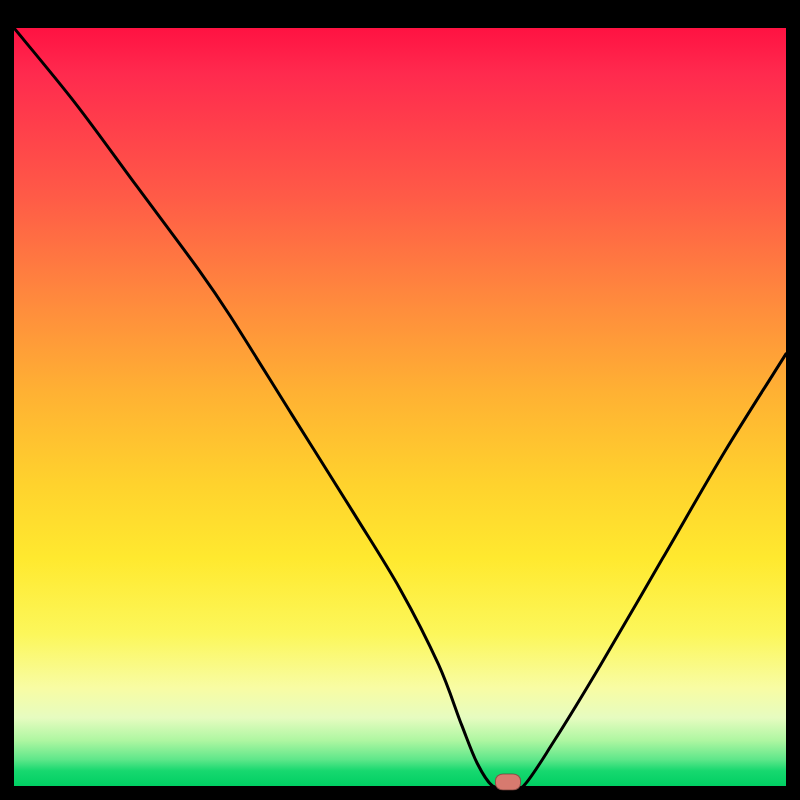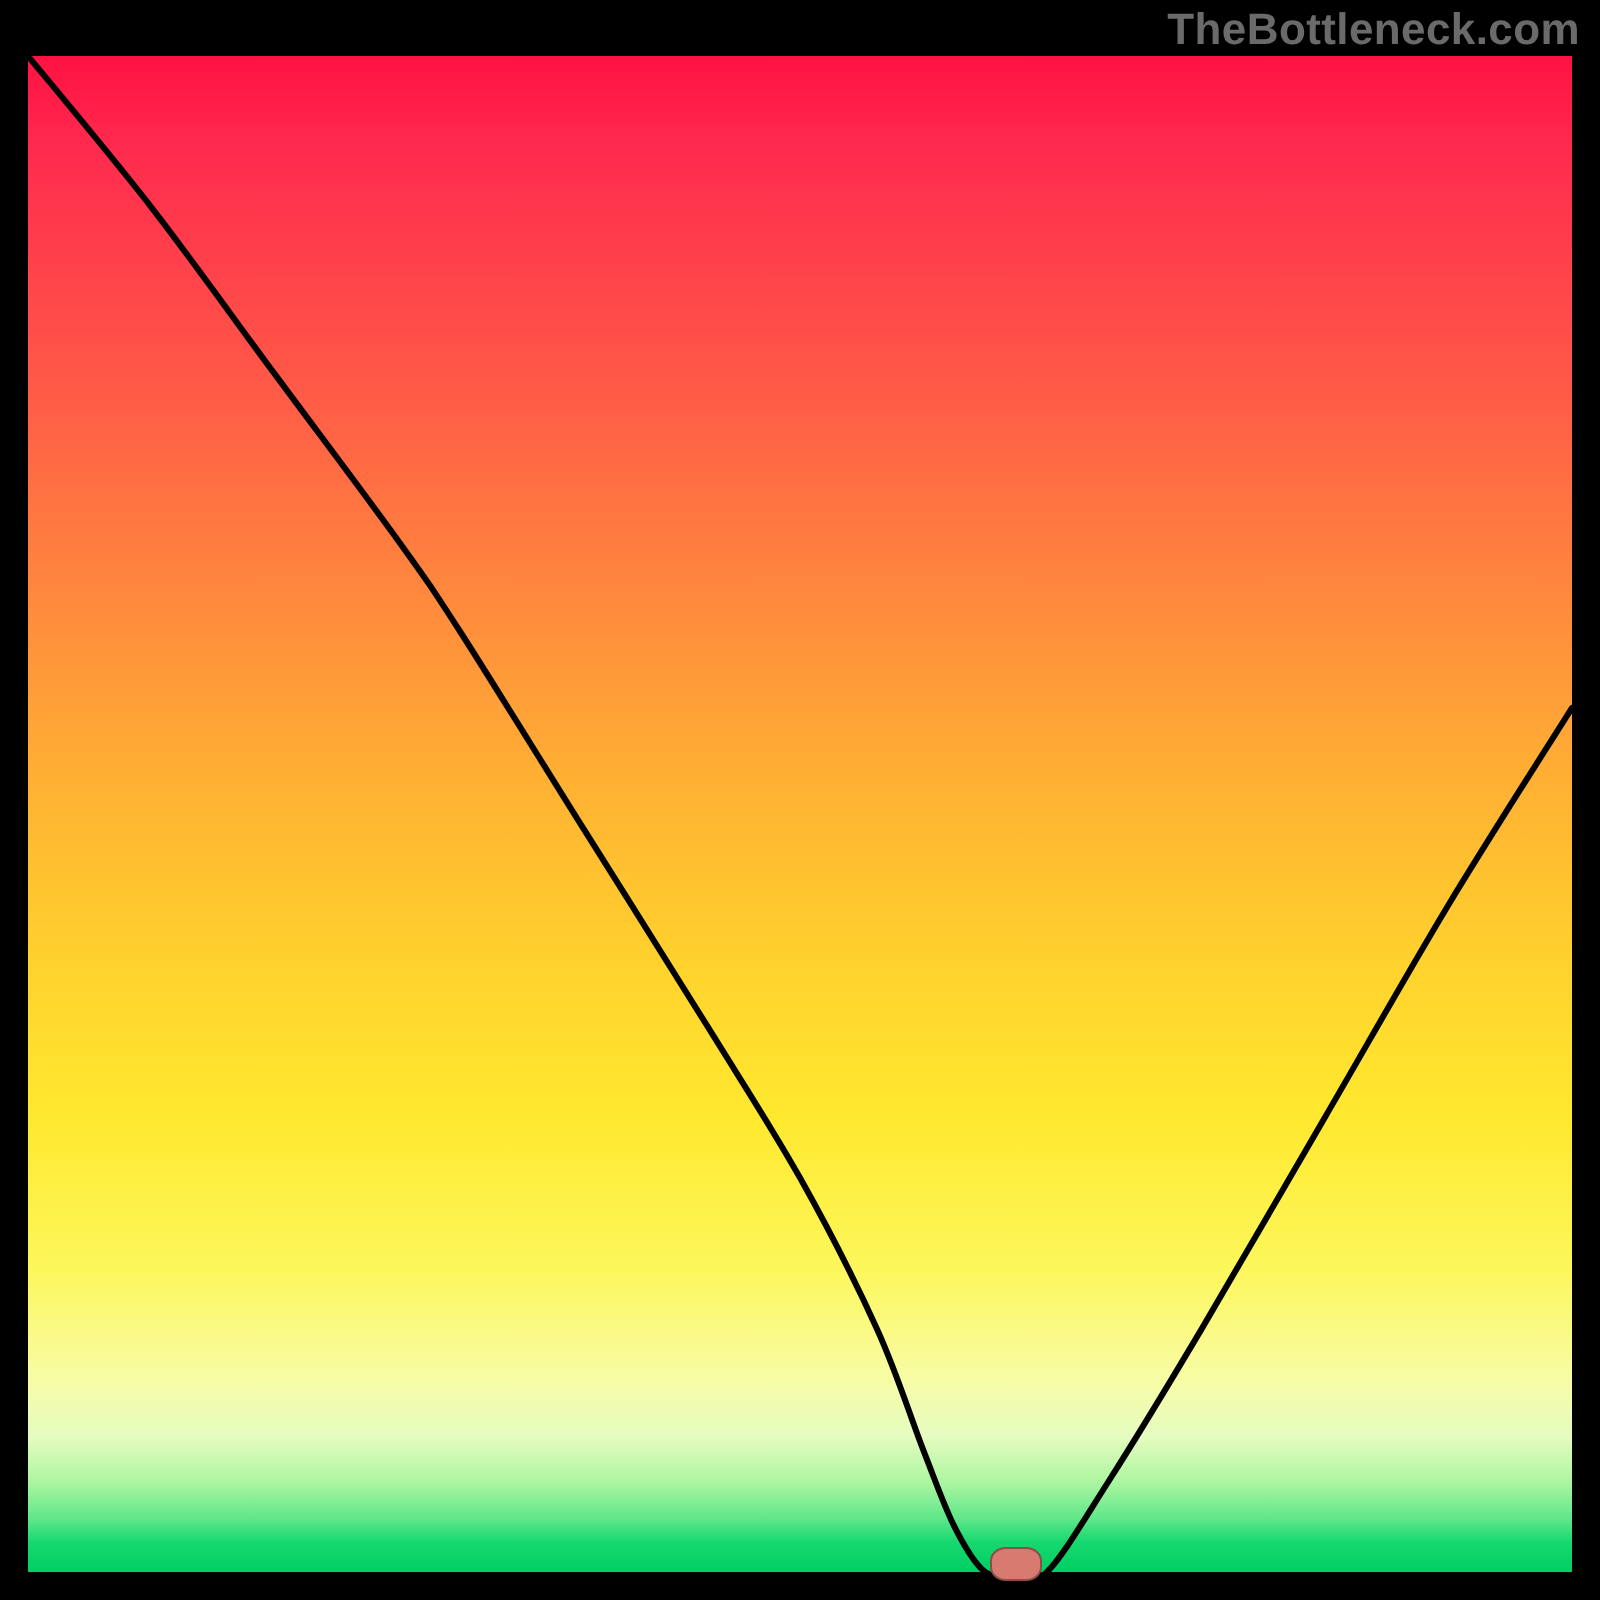--- a/index.html
+++ b/index.html
@@ -77,21 +77,20 @@
     border: 1px solid rgba(0,0,0,0.35);
     z-index: 12;
     transform: translate(-50%, -50%);
   }
 </style>
 </head>
 <body>
 
 <div class="frame">
 
-  <div class="watermark">TheBottleneck.com</div>
 
   <div class="plot-outer">
     <div class="gradient"></div>
 
     <svg class="curve" viewBox="0 0 772 758" preserveAspectRatio="none">
       <path id="curve-path" d="M 0.0 0.0 C 10.3 12.6, 41.2 49.3, 61.8 75.8 C 82.3 102.3, 102.9 131.4, 123.5 159.2 C 144.1 187.0, 169.8 221.1, 185.3 242.6 C 200.7 264.0, 200.7 264.0, 216.2 288.0 C 231.6 312.0, 257.3 353.7, 277.9 386.6 C 298.5 419.4, 321.7 456.1, 339.7 485.1 C 357.7 514.2, 371.8 535.7, 386.0 560.9 C 400.2 586.2, 414.3 614.0, 424.6 636.7 C 434.9 659.5, 441.3 680.9, 447.8 697.4 C 454.2 713.8, 458.1 725.2, 463.2 735.3 C 468.3 745.4, 473.5 754.2, 478.6 758.0 C 483.8 761.8, 488.9 758.0, 494.1 758.0 C 499.2 758.0, 501.8 765.6, 509.5 758.0 C 517.2 750.4, 527.5 732.7, 540.4 712.5 C 553.3 692.3, 568.7 667.0, 586.7 636.7 C 604.7 606.4, 627.9 566.0, 648.5 530.6 C 669.1 495.2, 689.7 458.6, 710.2 424.5 C 730.8 390.4, 761.7 342.4, 772.0 325.9" fill="none" stroke="#000000" stroke-width="3" stroke-linejoin="round" stroke-linecap="round"></path>
     </svg>
 
     <div id="marker" class="marker" style="left: 494.08px; top: 754px; background: rgb(215, 122, 111);"></div>
   </div>

